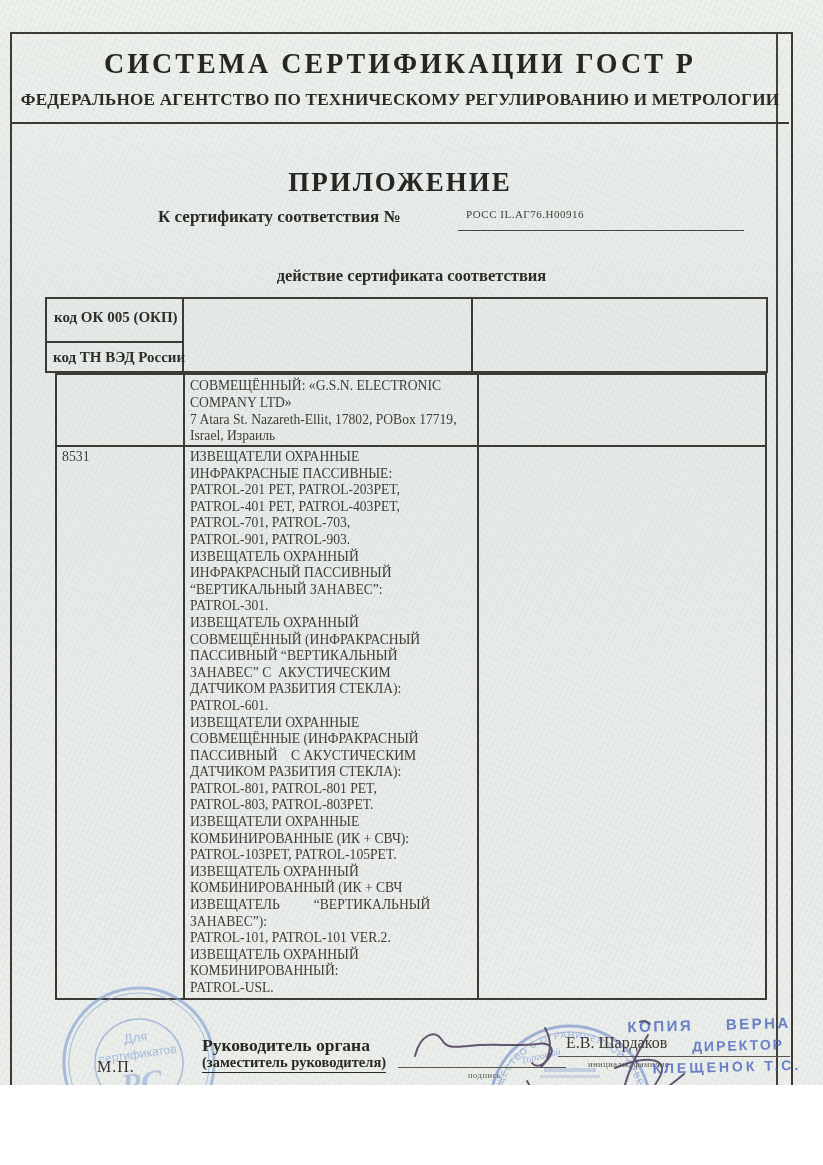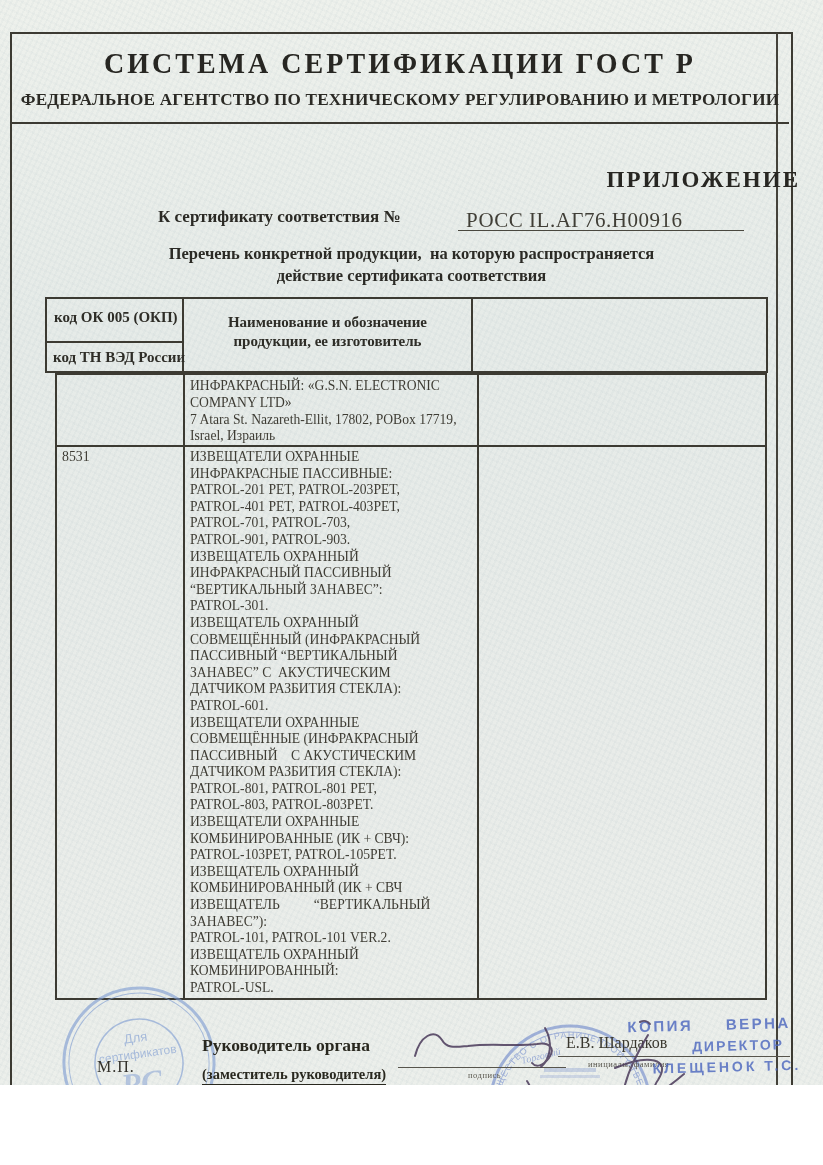--- a/index.html
+++ b/index.html
@@ -18,23 +18,23 @@
   
   .frame{left:10px;top:32px;width:779px;height:1113px;border:2px solid #3c3a32;}
   .inner-right{left:776px;top:33px;width:2px;height:1110px;background:#44423a;}
   .inner-bottom{left:11px;top:1139px;width:778px;height:2px;background:#44423a;}
   .header-rule{left:11px;top:122px;width:778px;height:2px;background:#3c3a32;}
   
   .doc-title{left:0;top:48px;width:800px;text-align:center;font-size:28px;font-weight:bold;letter-spacing:3px;color:#272622;transform:scaleY(1.05);}
   .doc-subtitle{left:0;top:89px;width:800px;text-align:center;font-size:17.5px;font-weight:bold;color:#2b2a25;transform:scaleX(0.98);letter-spacing:0.2px;}
   .serial{right:60px;top:131px;font-size:25px;color:#3a3933;letter-spacing:1px;white-space:nowrap;}
   .serial .digits{font-family:"DejaVu Sans Mono",monospace;color:var(--serial-red,#d8422f);letter-spacing:3px;font-size:26px;}
-  .appendix-title{left:0;top:167px;width:800px;text-align:right;font-size:23px;font-weight:bold;letter-spacing:2px;color:#272622;}
+  .appendix-title{left:0;top:167px;width:800px;text-align:center;font-size:27px;font-weight:bold;letter-spacing:2px;color:#272622;}
   .cert-line{left:158px;top:207px;font-size:17px;font-weight:bold;color:#2b2a25;}
-  .cert-value{left:466px;top:208px;font-size:21px;color:#403e36;letter-spacing:0.5px;font-family:Liberation Serif, serif;}
+  .cert-value{left:466px;top:208px;font-size:11px;color:#403e36;letter-spacing:0.5px;font-family:Liberation Serif, serif;}
   .cert-underline{left:458px;top:230px;width:286px;height:1px;background:#4a483f;}
   .desc{left:0;width:823px;text-align:center;font-size:16.5px;font-weight:bold;color:#2b2a25;white-space:pre-wrap;}
   .desc1{top:244px;} .desc2{top:266px;}
   
   .thead{left:45px;top:297px;width:723px;height:76px;border:2px solid #3c3a32;box-sizing:border-box;}
   .thead .v1{position:absolute;left:135px;top:0;width:1.5px;height:100%;background:#3c3a32;}
   .thead .v2{position:absolute;left:424px;top:0;width:1.5px;height:100%;background:#3c3a32;}
   .thead .h1{position:absolute;left:0;top:42px;width:135px;height:1.5px;background:#3c3a32;}
   .th-text{position:absolute;font-size:15px;font-weight:bold;color:#2e2d27;}
   .th-c1a{left:7px;top:10px;} .th-c1b{left:6px;top:50px;}
@@ -46,21 +46,21 @@
   .tbody .v2{position:absolute;left:420px;top:0;width:1.5px;height:100%;background:#3c3a32;}
   .tbody .rowline{position:absolute;left:0;top:70px;width:100%;height:1.5px;background:#3c3a32;}
   .cell-lines{position:absolute;font-size:13.6px;color:#3e3c34;white-space:pre-wrap;}
   .r1-name{left:133px;top:3px;width:284px;line-height:16.8px;}
   .r2-name{left:133px;top:74px;width:284px;line-height:16.6px;}
   .r2-code{position:absolute;left:5px;top:74px;font-size:13.8px;color:#3e3c34;}
   
   .mp{left:97px;top:1058px;font-size:16px;letter-spacing:1px;color:#33312b;}
   .lbl-bold{font-weight:bold;color:#29281f;}
   .head-l1{left:202px;top:1035px;font-size:17.5px;}
-  .head-l2{left:202px;top:1054px;font-size:14.5px;border-bottom:1.5px solid #29281f;padding-bottom:1px;margin-top:12px;}
+  .head-l2{left:202px;top:1054px;font-size:14.5px;border-bottom:1.5px solid #29281f;padding-bottom:1px;}
   .expert-l{left:202px;top:1091px;font-size:17.5px;}
   .sigline{height:1px;background:#57554c;}
   .sl1{left:398px;top:1067px;width:168px;}
   .sl2{left:398px;top:1108px;width:162px;}
   .caption{font-size:8.5px;color:#55534a;letter-spacing:0.5px;}
   .cap-p1{left:468px;top:1070px;} .cap-p2{left:446px;top:1111px;}
   .name{font-size:16px;color:#3a382f;}
   .nm1{left:566px;top:1034px;} .nm2{left:556px;top:1085px;}
   .nl1{left:558px;top:1056px;width:232px;height:1px;background:#57554c;}
   .nl2{left:552px;top:1107px;width:240px;height:1px;background:#57554c;}
@@ -85,40 +85,35 @@
   <div class="abs inner-bottom"></div>
   <div class="abs header-rule"></div>
 
   <div class="abs doc-title">СИСТЕМА СЕРТИФИКАЦИИ ГОСТ Р</div>
   <div class="abs doc-subtitle">ФЕДЕРАЛЬНОЕ АГЕНТСТВО ПО ТЕХНИЧЕСКОМУ РЕГУЛИРОВАНИЮ И МЕТРОЛОГИИ</div>
 
   <div class="abs appendix-title">ПРИЛОЖЕНИЕ</div>
   <div class="abs cert-line">К сертификату соответствия №</div>
   <div class="abs cert-value">РОСС IL.АГ76.H00916</div>
   <div class="abs cert-underline"></div>
-  <div class="abs desc desc1">Перечень конкретной продукции,  на которую распространяется</div>
   <div class="abs desc desc2">действие сертификата соответствия</div>
 
   <div class="abs thead">
     <div class="v1"></div>
     <div class="v2"></div>
     <div class="h1"></div>
     <div class="th-text th-c1a">код ОК 005 (ОКП)</div>
     <div class="th-text th-c1b">код ТН ВЭД России</div>
-    <div class="th-text th-c2">
-      <div>Наименование и обозначение</div>
-      <div>продукции, ее изготовитель</div>
-    </div>
   </div>
 
   <div class="abs tbody">
     <div class="v1"></div>
     <div class="v2"></div>
     <div class="rowline"></div>
-    <div class="cell-lines r1-name"><div>ИНФРАКРАСНЫЙ: «G.S.N. ELECTRONIC</div><div>COMPANY LTD»</div><div>7 Atara St. Nazareth-Ellit, 17802, POBox 17719,</div><div>Israel, Израиль</div></div>
+    <div class="cell-lines r1-name"><div>СОВМЕЩЁННЫЙ: «G.S.N. ELECTRONIC</div><div>COMPANY LTD»</div><div>7 Atara St. Nazareth-Ellit, 17802, POBox 17719,</div><div>Israel, Израиль</div></div>
     <div class="r2-code">8531</div>
     <div class="cell-lines r2-name"><div>ИЗВЕЩАТЕЛИ ОХРАННЫЕ</div><div>ИНФРАКРАСНЫЕ ПАССИВНЫЕ:</div><div>PATROL-201 PET, PATROL-203PET,</div><div>PATROL-401 PET, PATROL-403PET,</div><div>PATROL-701, PATROL-703,</div><div>PATROL-901, PATROL-903.</div><div>ИЗВЕЩАТЕЛЬ ОХРАННЫЙ</div><div>ИНФРАКРАСНЫЙ ПАССИВНЫЙ</div><div>“ВЕРТИКАЛЬНЫЙ ЗАНАВЕС”:</div><div>PATROL-301.</div><div>ИЗВЕЩАТЕЛЬ ОХРАННЫЙ</div><div>СОВМЕЩЁННЫЙ (ИНФРАКРАСНЫЙ</div><div>ПАССИВНЫЙ “ВЕРТИКАЛЬНЫЙ</div><div>ЗАНАВЕС” С  АКУСТИЧЕСКИМ</div><div>ДАТЧИКОМ РАЗБИТИЯ СТЕКЛА):</div><div>PATROL-601.</div><div>ИЗВЕЩАТЕЛИ ОХРАННЫЕ</div><div>СОВМЕЩЁННЫЕ (ИНФРАКРАСНЫЙ</div><div>ПАССИВНЫЙ    С АКУСТИЧЕСКИМ</div><div>ДАТЧИКОМ РАЗБИТИЯ СТЕКЛА):</div><div>PATROL-801, PATROL-801 PET,</div><div>PATROL-803, PATROL-803PET.</div><div>ИЗВЕЩАТЕЛИ ОХРАННЫЕ</div><div>КОМБИНИРОВАННЫЕ (ИК + СВЧ):</div><div>PATROL-103PET, PATROL-105PET.</div><div>ИЗВЕЩАТЕЛЬ ОХРАННЫЙ</div><div>КОМБИНИРОВАННЫЙ (ИК + СВЧ</div><div>ИЗВЕЩАТЕЛЬ          “ВЕРТИКАЛЬНЫЙ</div><div>ЗАНАВЕС”):</div><div>PATROL-101, PATROL-101 VER.2.</div><div>ИЗВЕЩАТЕЛЬ ОХРАННЫЙ</div><div>КОМБИНИРОВАННЫЙ:</div><div>PATROL-USL.</div></div>
   </div>
 
   <svg class="abs stamp-svg" style="left:58px;top:982px;" width="162" height="162" viewBox="0 0 162 162" opacity="0.62">
     <g stroke="#7e9cd2" fill="none" transform="rotate(-8 81 81)">
       <circle cx="81" cy="81" r="75" stroke-width="3"></circle>
       <circle cx="81" cy="81" r="70" stroke-width="1"></circle>
       <circle cx="81" cy="81" r="44" stroke-width="1.5"></circle>
       <text x="81" y="60" text-anchor="middle" font-size="13" fill="#7e9cd2" stroke="none" font-family="Liberation Sans, sans-serif">Для</text>

